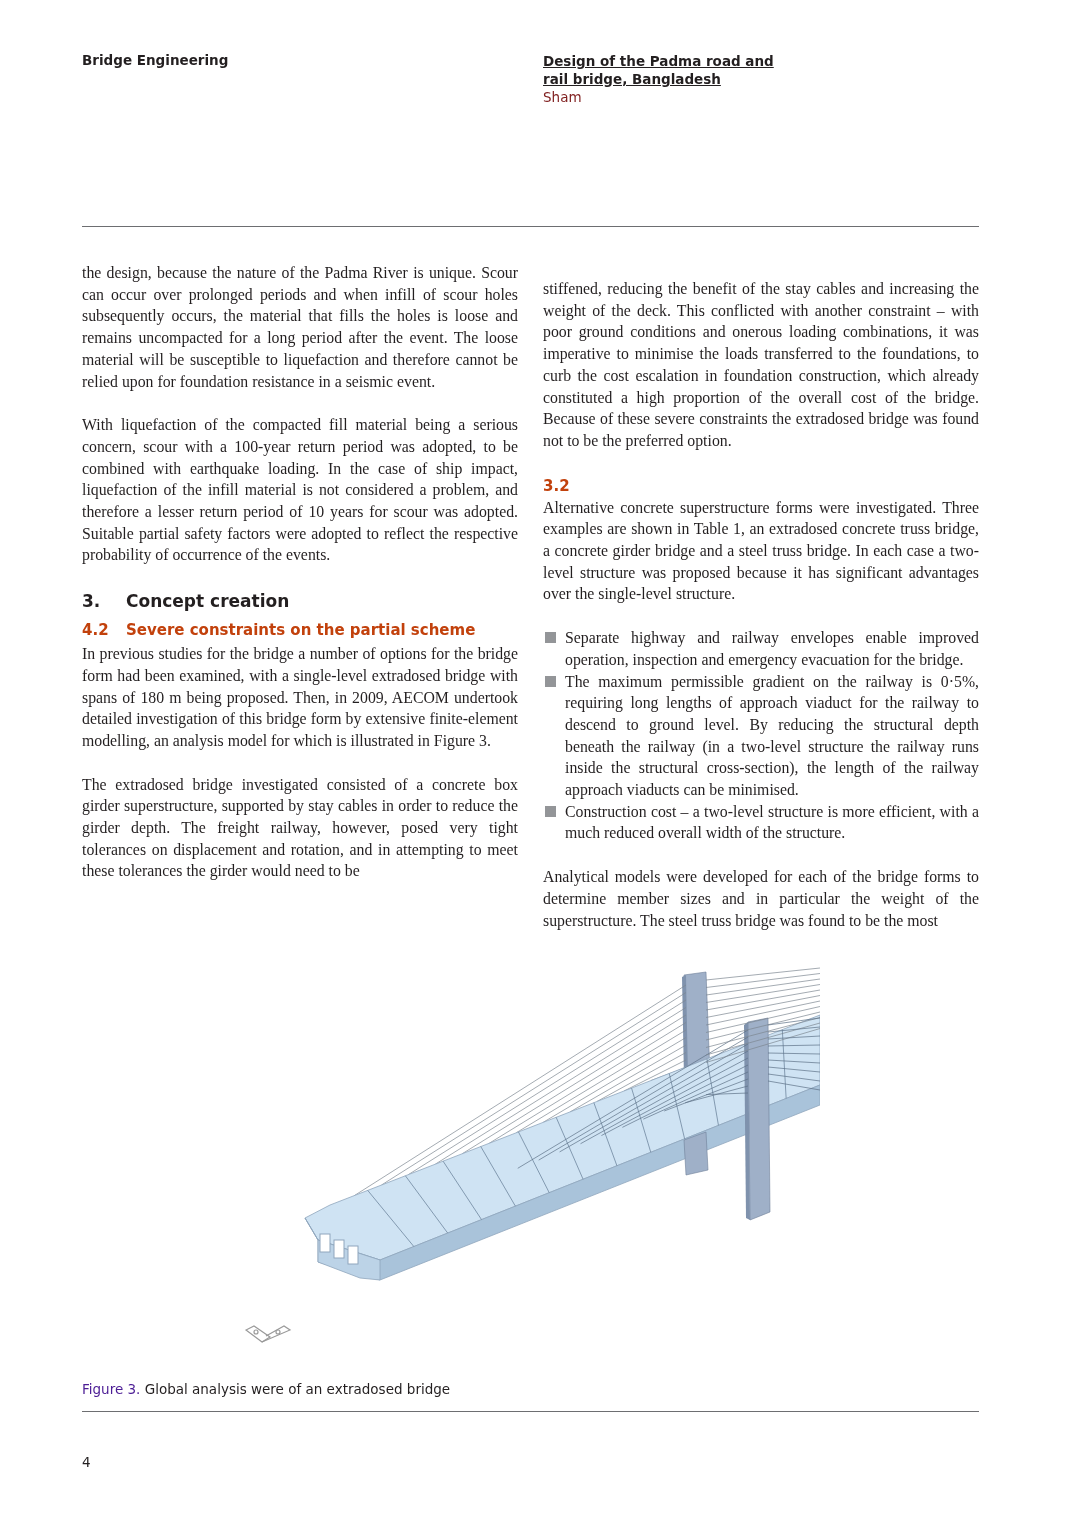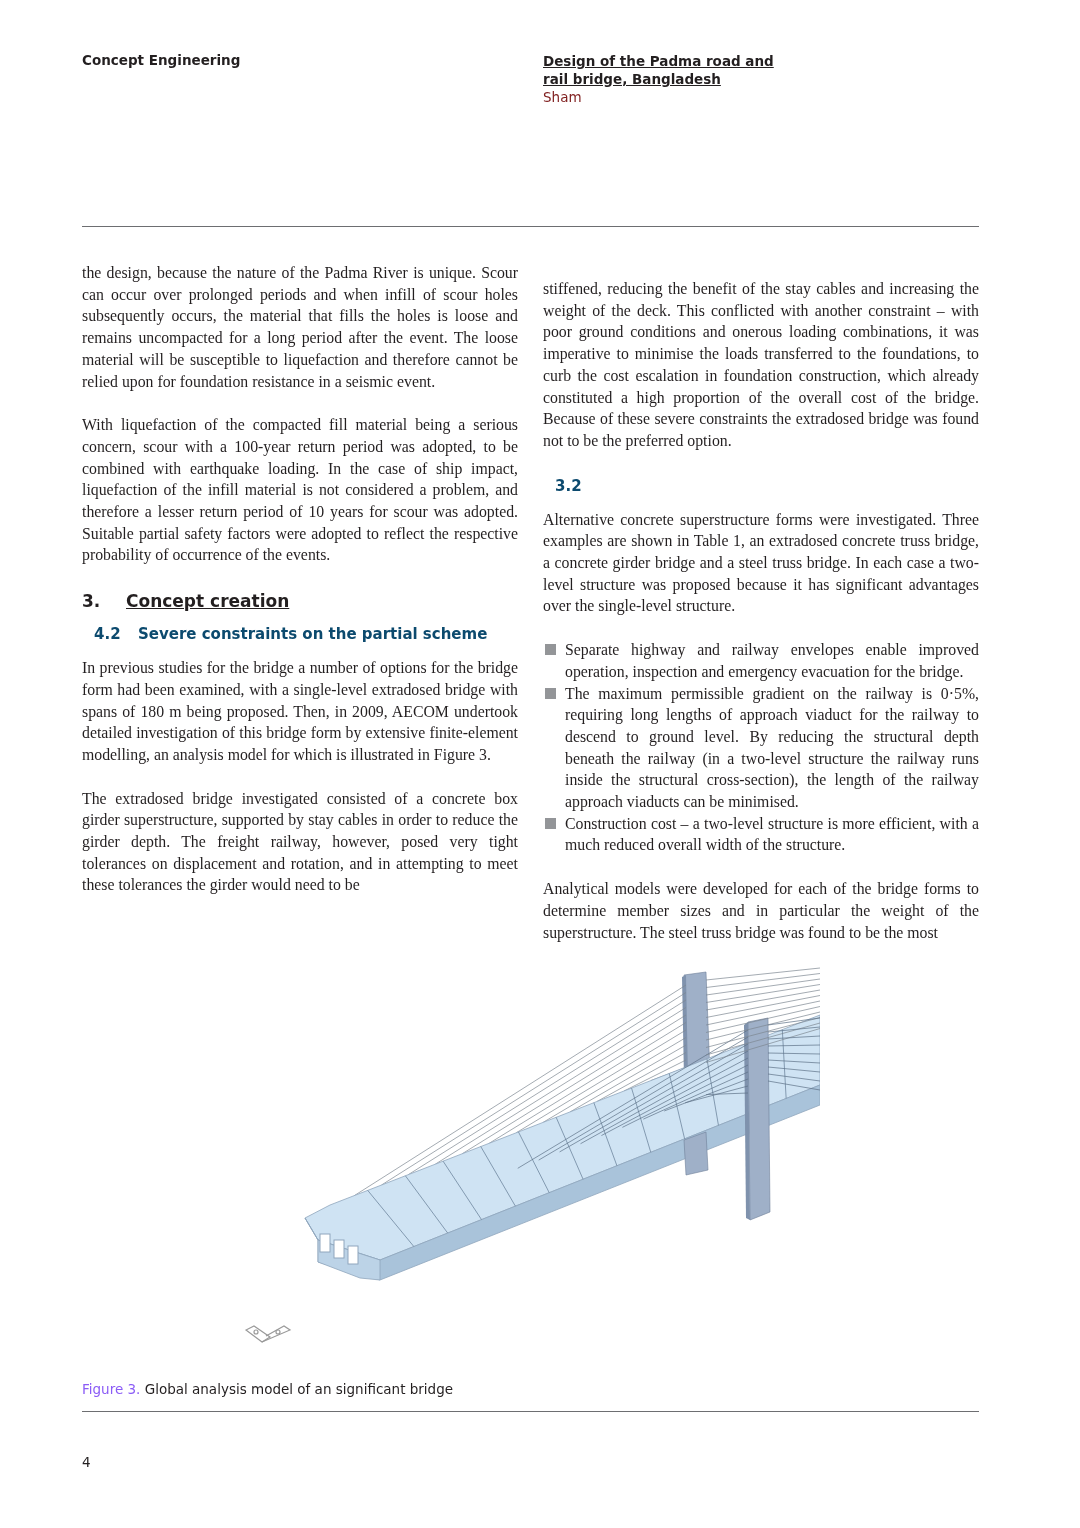--- a/index.html
+++ b/index.html
@@ -14,41 +14,41 @@
     .rule { position: absolute; left: 82px; width: 897px; height: 1px; background: #6d6e71; }
     #rule-top { top: 226px; }
     #rule-bottom { top: 1411px; }
 
     .col { position: absolute; width: 436px; font-size: 15.8px; line-height: 21.7px; text-align: justify; }
     #col-left { left: 82px; top: 262px; }
     #col-right { left: 543px; top: 278px; }
     .col p { margin: 0; }
     .col p + p { margin-top: 22px; }
 
-    h2.section { font-family: "DejaVu Sans", "Liberation Sans", sans-serif; font-size: 17px; font-weight: bold; margin: 24px 0 8px 0; color: #231f20; line-height: 22px; text-decoration: underline; }
+    h2.section { font-family: "DejaVu Sans", "Liberation Sans", sans-serif; font-size: 17px; font-weight: bold; margin: 24px 0 8px 0; color: #231f20; line-height: 22px; }
     h2.section .num { display: inline-block; width: 44px; }
-    h3.sub { font-family: "DejaVu Sans", "Liberation Sans", sans-serif; font-size: 15px; font-weight: bold; color: #0c4a6e; margin: 12px; line-height: 21px; display: flex; }
+    h3.sub { font-family: "DejaVu Sans", "Liberation Sans", sans-serif; font-size: 15px; font-weight: bold; color: #c2410c; margin: 0; line-height: 21px; display: flex; }
     h3.sub .num { flex: 0 0 44px; }
     h3.sub .txt { flex: 1; text-align: left; }
     #col-right h3.sub { margin-top: 24px; }
 
     ul.bullets { list-style: none; margin: 22px 0 0 0; padding: 0; }
     ul.bullets li { position: relative; padding-left: 22px; }
     ul.bullets li .bullet { position: absolute; left: 2px; top: 5px; width: 11px; height: 11px; background: #939598; }
     ul.bullets + p { margin-top: 22px !important; }
 
     #figure { position: absolute; left: 230px; top: 955px; width: 620px; height: 410px; }
     #caption { position: absolute; left: 82px; top: 1381px; font-size: 13.5px; color: #231f20; }
-    #caption .label { color: #8b5cf6; }
+    #caption .label { color: #4c1d95; }
     #page-number { position: absolute; left: 82px; top: 1454px; font-size: 13.5px; color: #231f20; }
   </style>
 </head>
 <body>
 
-<div id="header-left" class="sans">Concept Engineering</div>
+<div id="header-left" class="sans">Bridge Engineering</div>
 <div id="header-right" class="sans">
   <div class="title">Design of the Padma road and</div>
   <div class="title">rail bridge, Bangladesh</div>
   <div class="author">Sham</div>
 </div>
 
 <div id="rule-top" class="rule"></div>
 
 <div id="col-left" class="col serif">
   <p>the design, because the nature of the Padma River is unique. Scour can occur over prolonged periods and when infill of scour holes subsequently occurs, the material that fills the holes is loose and remains uncompacted for a long period after the event. The loose material will be susceptible to liquefaction and therefore cannot be relied upon for foundation resistance in a seismic event.</p>
@@ -180,18 +180,18 @@
   <g fill="none" stroke="#9a9a9a" stroke-width="1.2">
     <path d="M246,1330 L262,1342 L270,1337 L254,1326 Z"></path>
     <path d="M262,1342 L290,1330 L284,1326 L266,1336"></path>
     <circle cx="256" cy="1332" r="2"></circle>
     <circle cx="278" cy="1332" r="2"></circle>
   </g>
 </svg>
 
 <div id="caption" class="sans">
   <span class="label">Figure 3.</span>
-  <span>Global analysis model of an significant bridge</span>
+  <span>Global analysis were of an extradosed bridge</span>
 </div>
 
 <div id="rule-bottom" class="rule"></div>
 
 <div id="page-number" class="sans">4</div>
 
 </body></html>

